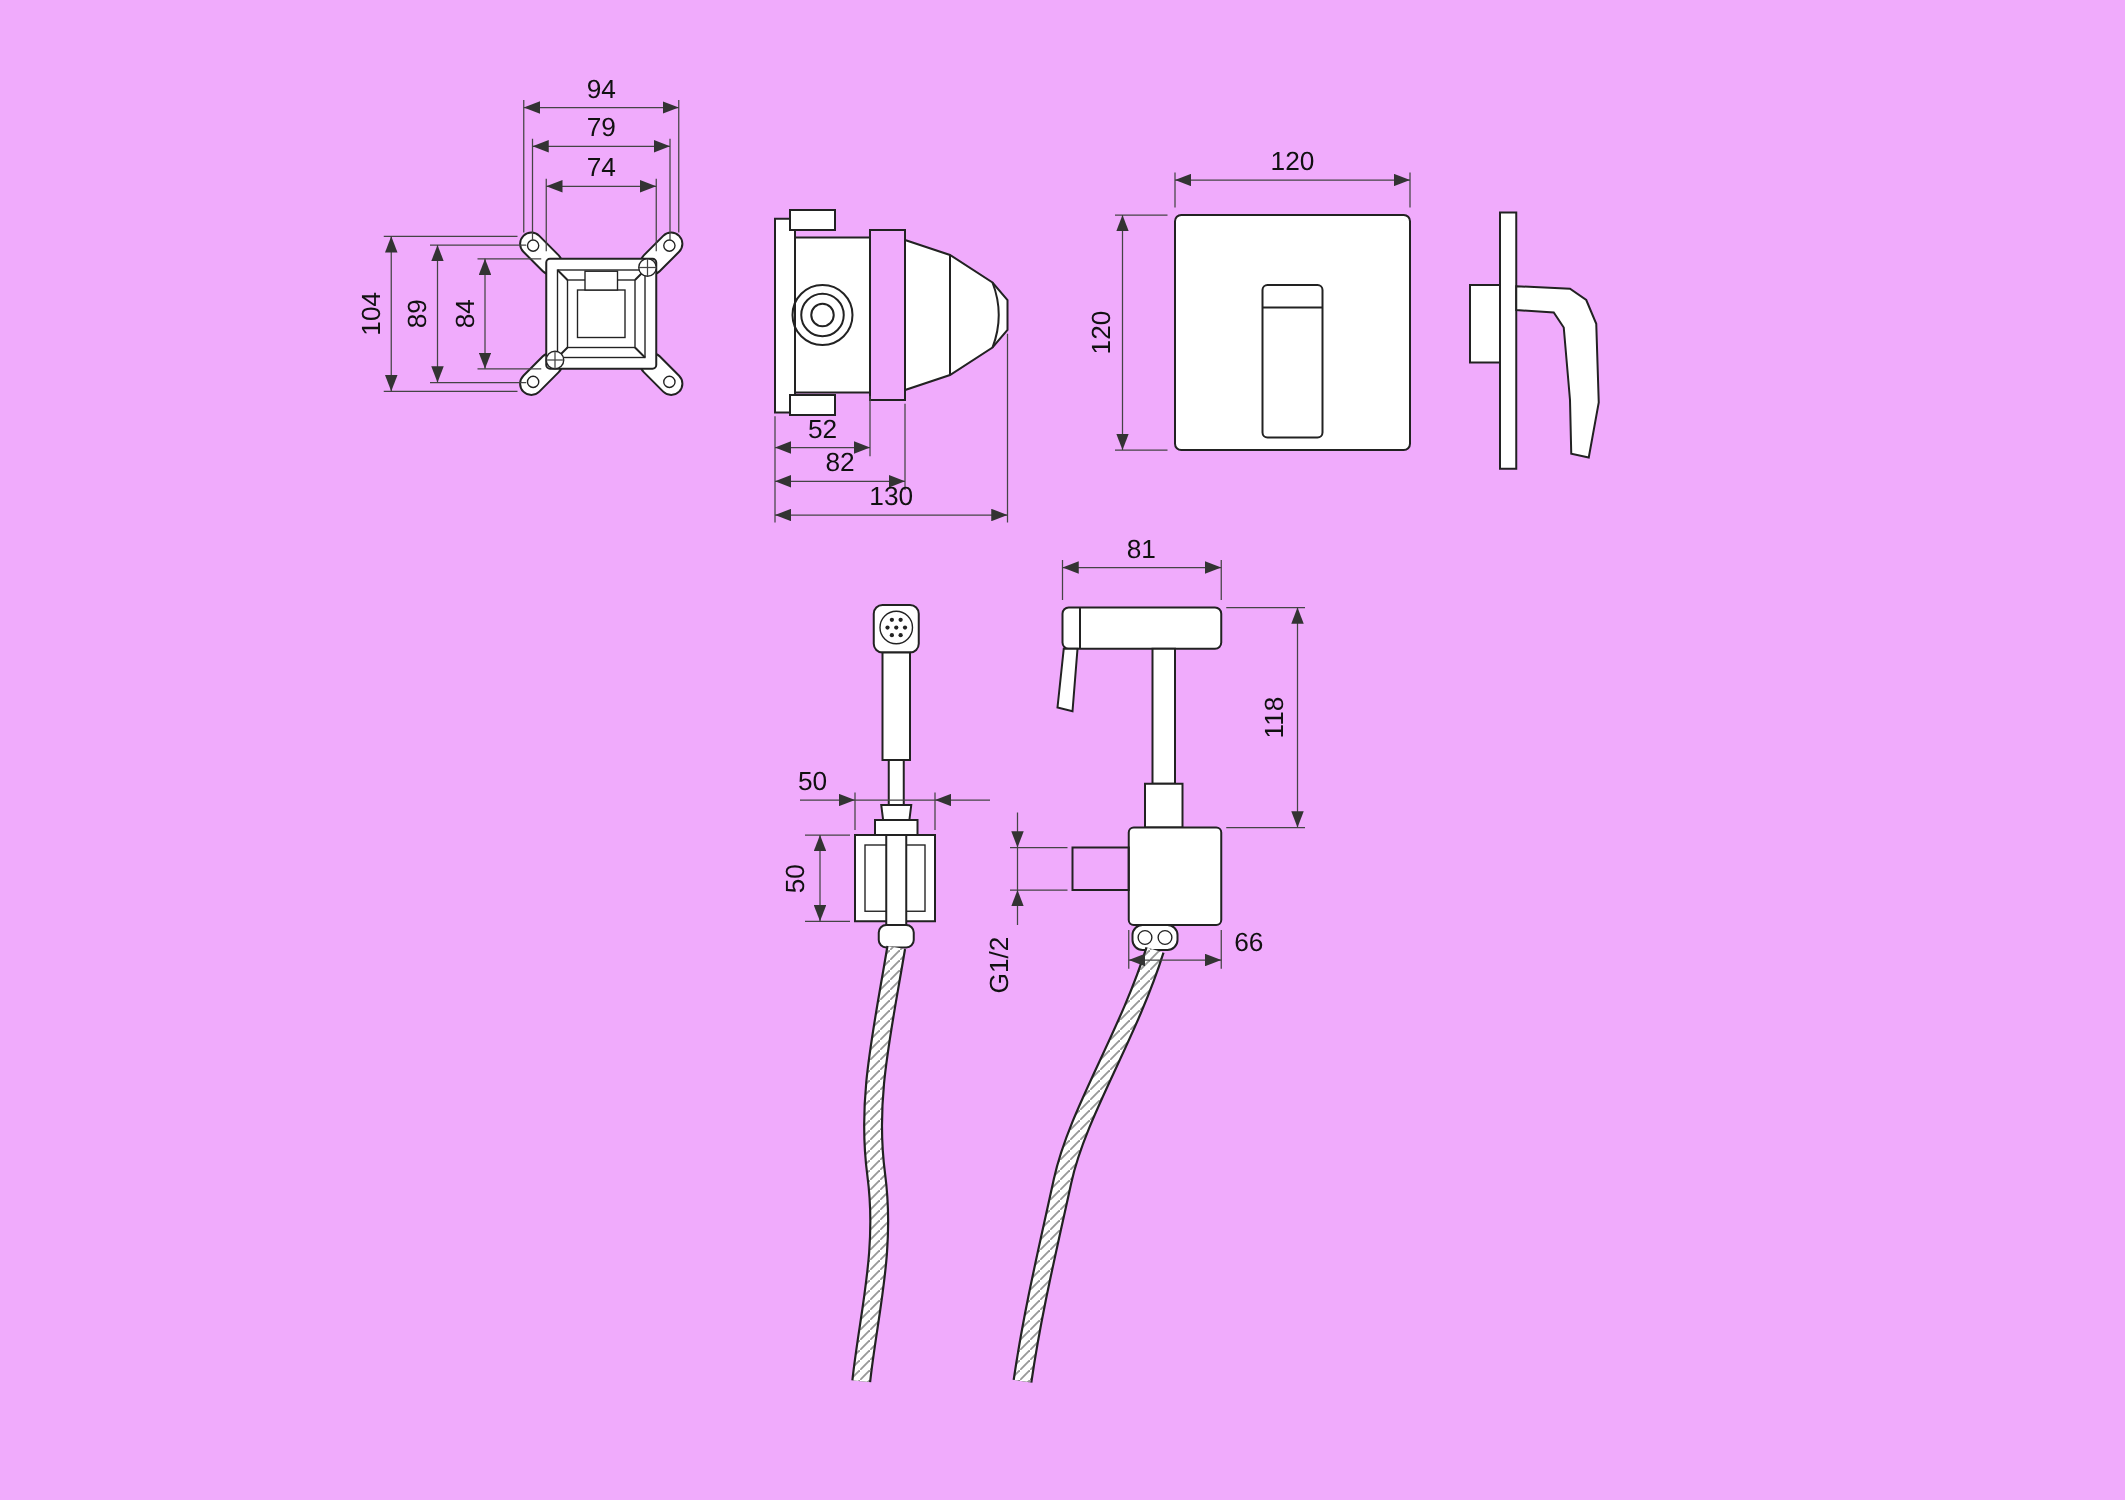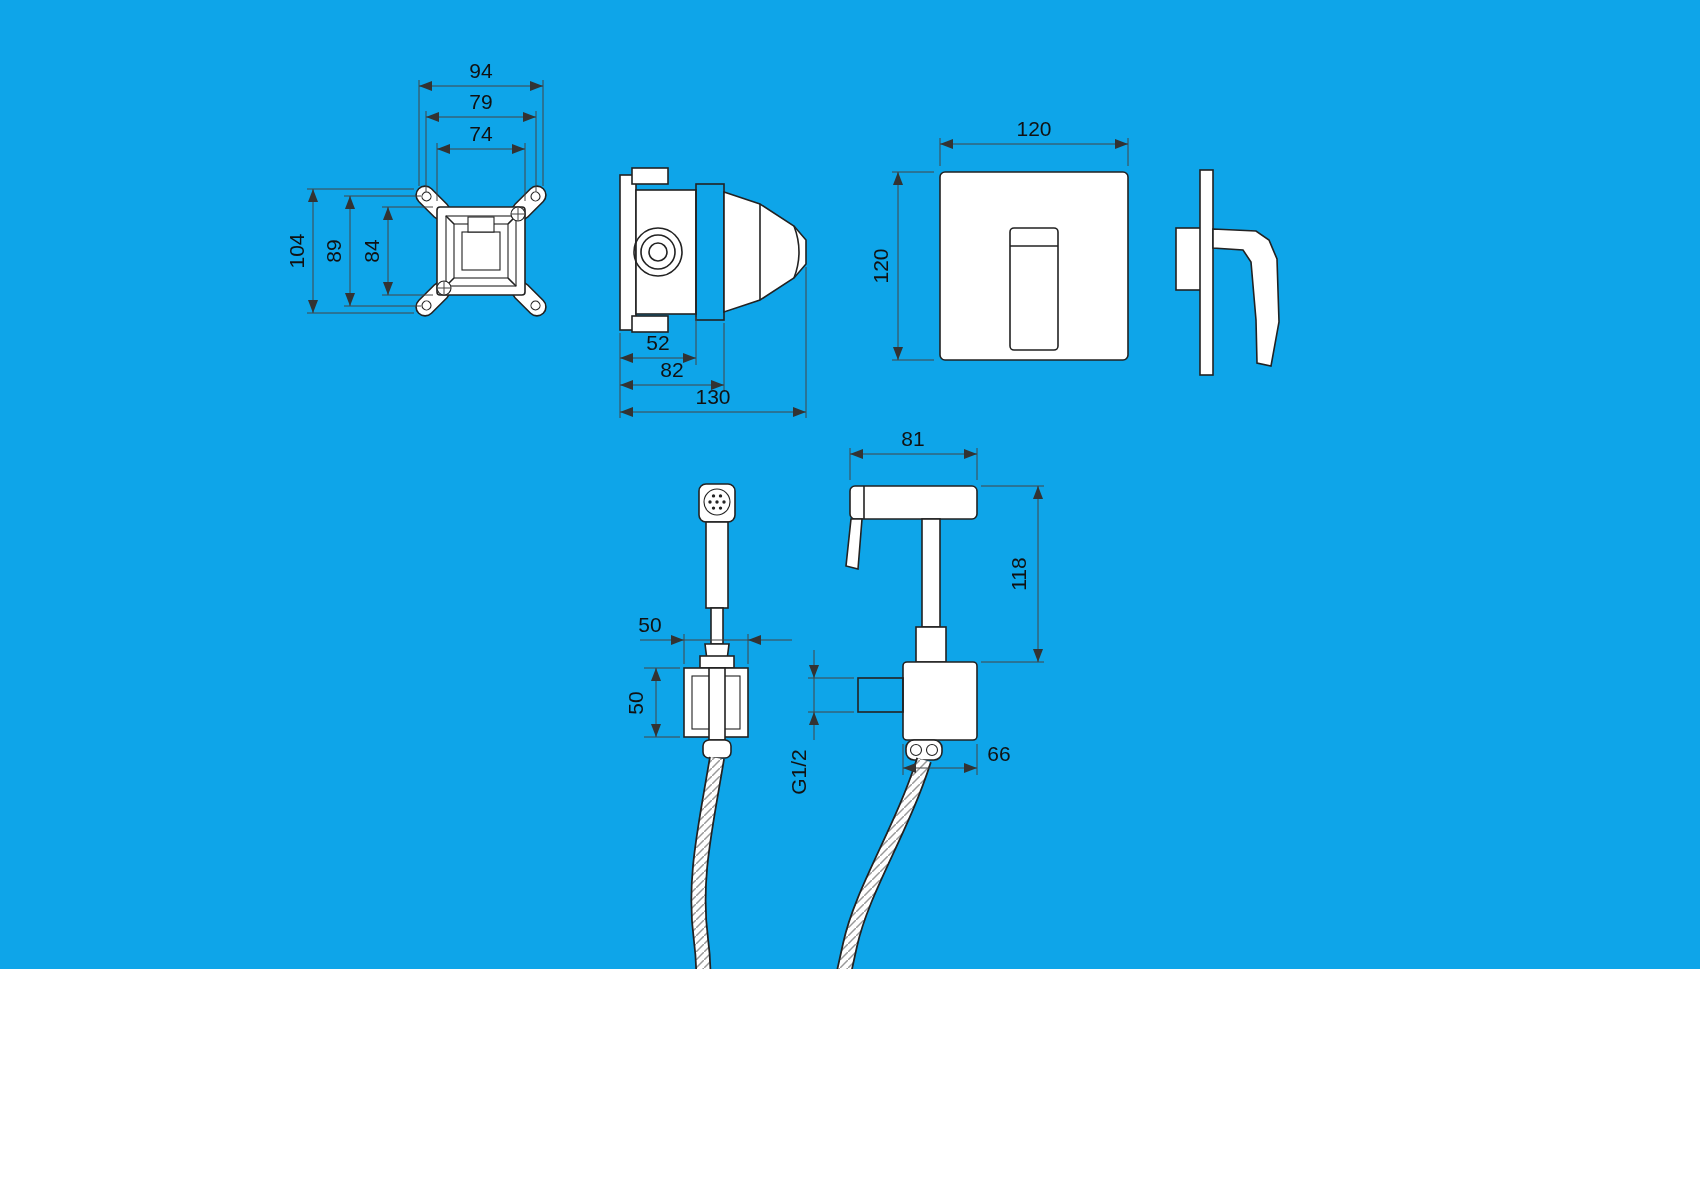--- a/index.html
+++ b/index.html
@@ -1,16 +1,16 @@
 <!DOCTYPE html>
 <html><head>
 <meta charset="utf-8">
 <style>
   html,body{margin:0;padding:0;background:#ffffff;}
-  .stage{width:1700px;height:969px;background:#0ea5e9;position:relative;}
+  .stage{width:1700px;height:1200px;background:#f0abfc;position:relative;}
   svg{display:block;}
   svg text{font-family:"Liberation Sans","DejaVu Sans",sans-serif;font-size:21px;fill:#111;text-anchor:middle;}
   .geo{fill:#ffffff;stroke:#222222;stroke-width:1.6;}
   .geothin{fill:#ffffff;stroke:#222222;stroke-width:1.1;}
   .geoline{fill:none;stroke:#222222;stroke-width:1.6;}
   .dim{stroke:#444444;stroke-width:1;fill:none;}
   .hose-outline{fill:none;stroke:#222222;stroke-width:16;}
   .hose-fill{fill:none;stroke-width:12.5;}
 </style>
 </head>

